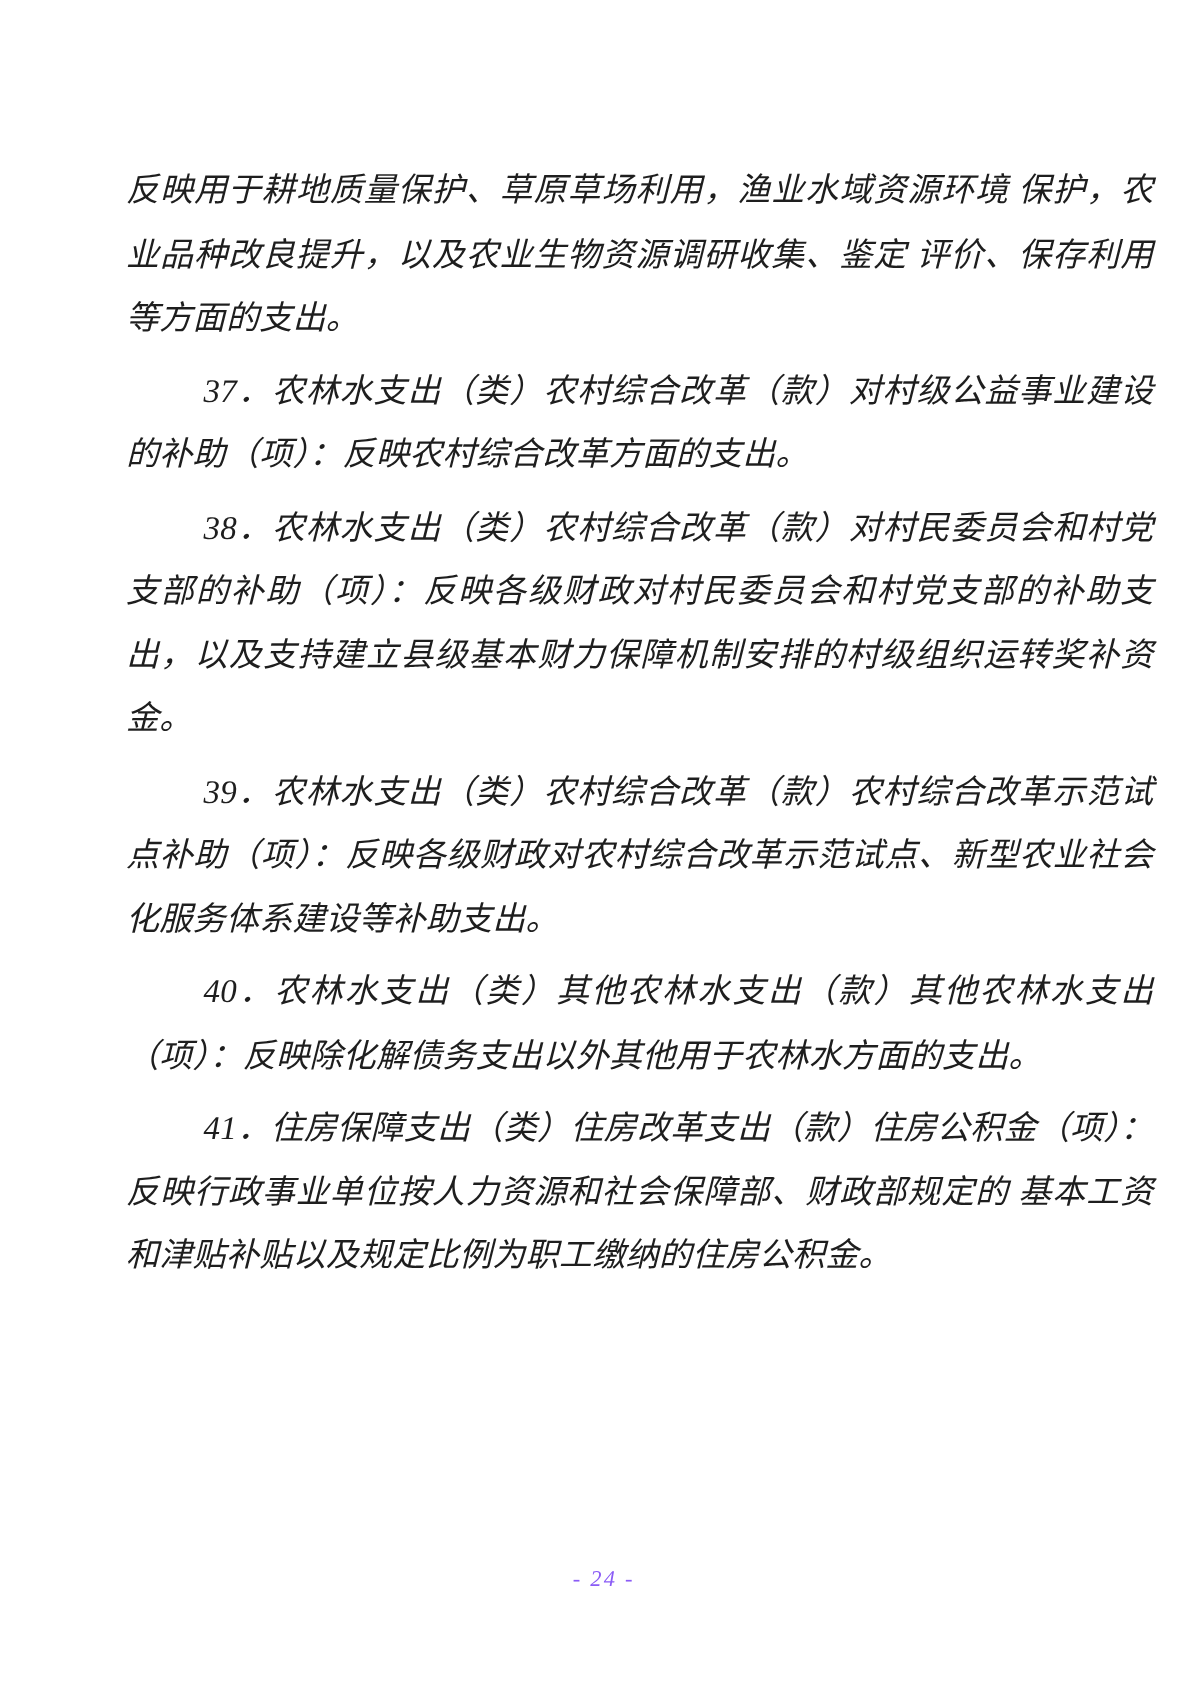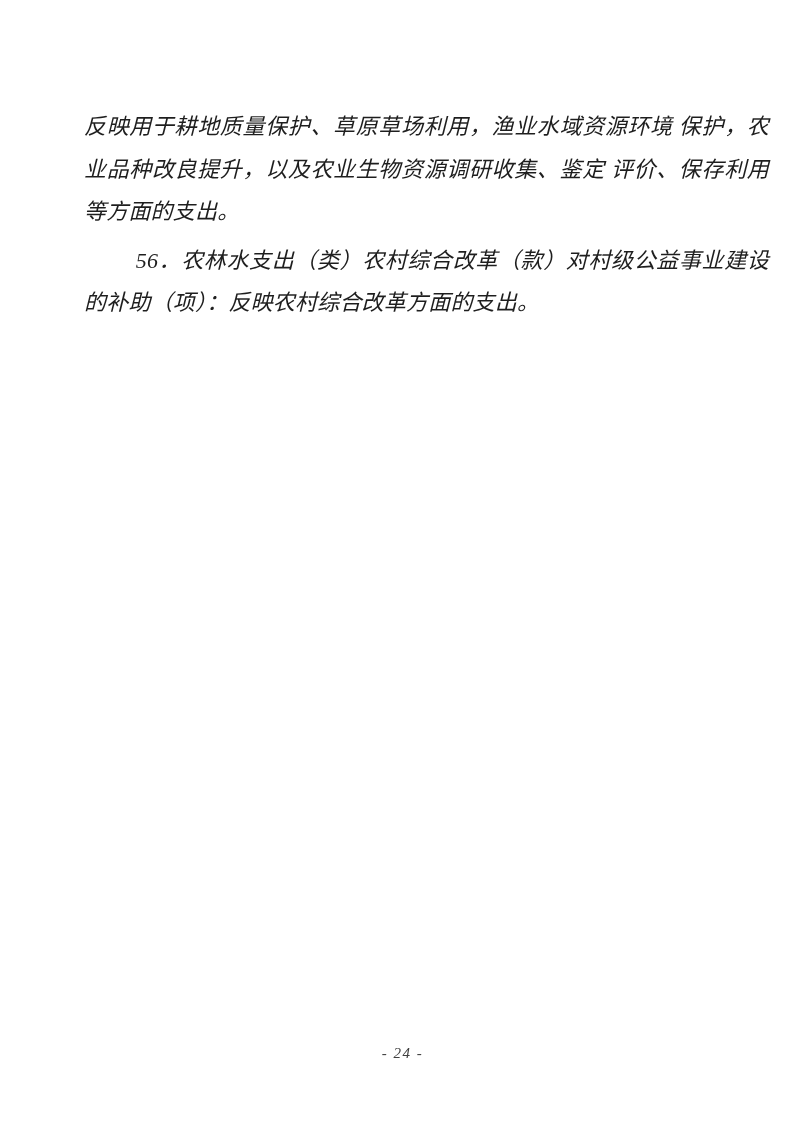--- a/index.html
+++ b/index.html
@@ -34,29 +34,33 @@
   .doc-footer {
     position: absolute;
     left: 0;
     top: 1035px;
     width: 100%;
     text-align: center;
   }
   .page-number {
     font-size: 15px;
     letter-spacing: 1.5px;
-    color: #404040;
+    color: #8b5cf6;
     font-family: "Liberation Serif", "DejaVu Serif", serif;
     margin-top: 16px;
   }
 </style>
 </head>
 <body>
 
 <div class="page">
   <div class="doc-content">
       <p class="para">反映用于耕地质量保护、草原草场利用，渔业水域资源环境 保护，农业品种改良提升，以及农业生物资源调研收集、鉴定 评价、保存利用等方面的支出。</p>
-      <p class="para indent">56．农林水支出（类）农村综合改革（款）对村级公益事业建设的补助（项）：反映农村综合改革方面的支出。</p>
+      <p class="para indent">37．农林水支出（类）农村综合改革（款）对村级公益事业建设的补助（项）：反映农村综合改革方面的支出。</p>
+      <p class="para indent">38．农林水支出（类）农村综合改革（款）对村民委员会和村党支部的补助（项）：反映各级财政对村民委员会和村党支部的补助支出，以及支持建立县级基本财力保障机制安排的村级组织运转奖补资金。</p>
+      <p class="para indent">39．农林水支出（类）农村综合改革（款）农村综合改革示范试点补助（项）：反映各级财政对农村综合改革示范试点、新型农业社会化服务体系建设等补助支出。</p>
+      <p class="para indent">40．农林水支出（类）其他农林水支出（款）其他农林水支出（项）：反映除化解债务支出以外其他用于农林水方面的支出。</p>
+      <p class="para indent">41．住房保障支出（类）住房改革支出（款）住房公积金（项）：反映行政事业单位按人力资源和社会保障部、财政部规定的 基本工资和津贴补贴以及规定比例为职工缴纳的住房公积金。</p>
     </div>
   <div class="doc-footer">
     <span class="page-number">- 24 -</span>
   </div>
 </div>
 
 </body></html>

